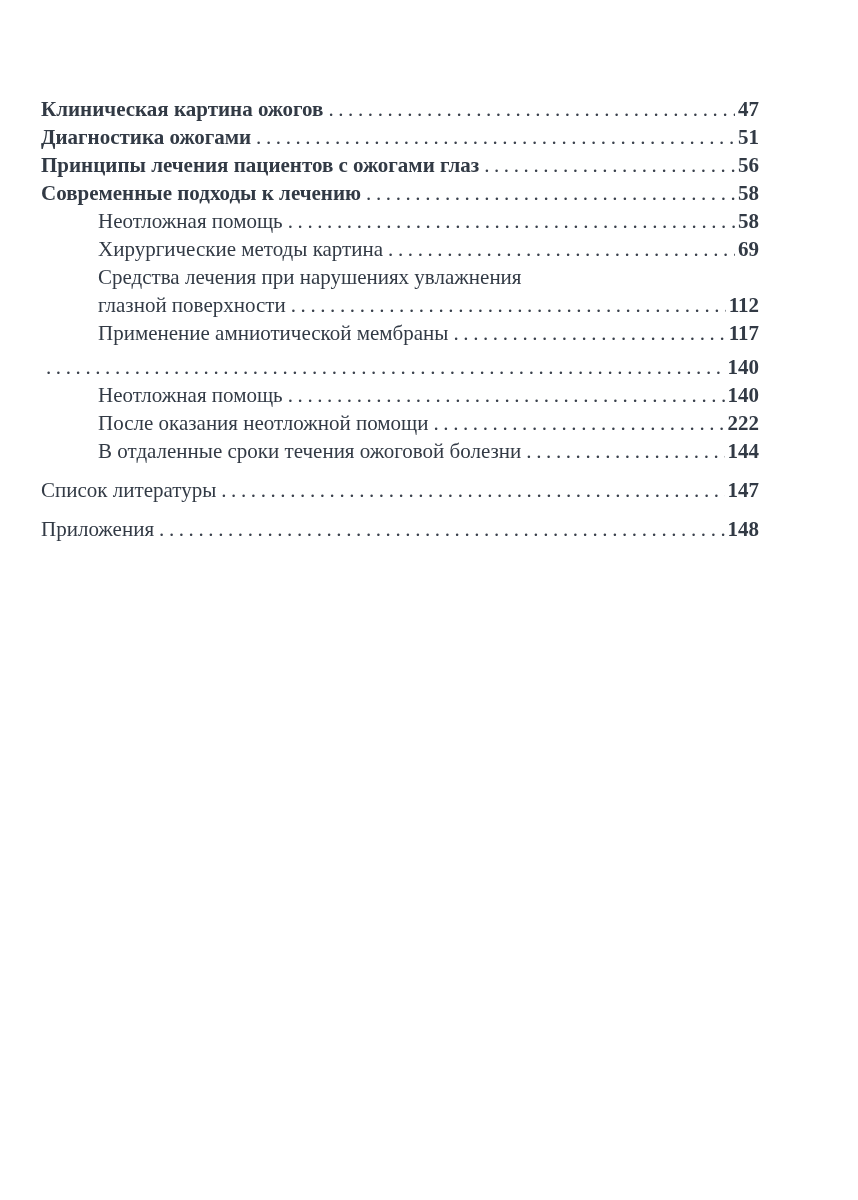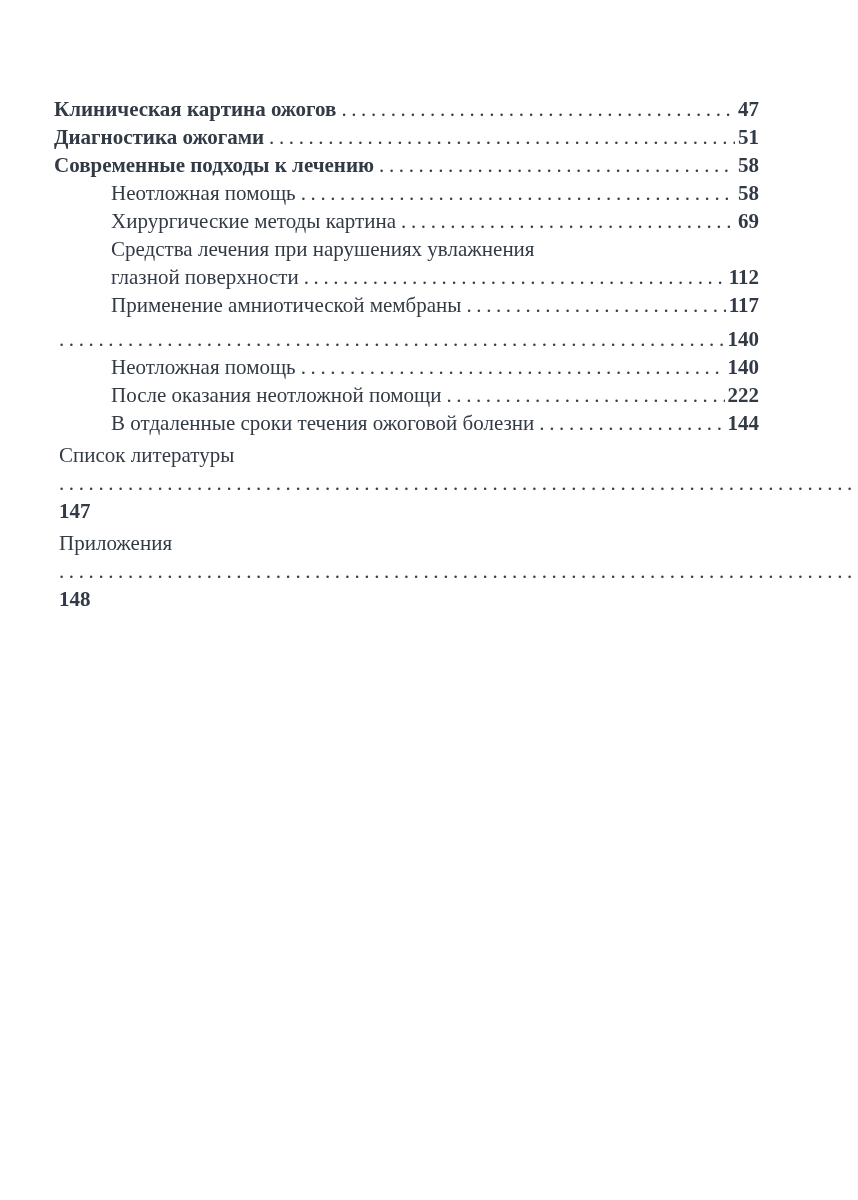--- a/index.html
+++ b/index.html
@@ -11,41 +11,41 @@
     height: 1200px;
     background: #ffffff;
     font-family: "Liberation Serif", "DejaVu Serif", serif;
     color: #323a45;
     overflow: hidden;
   }
   .book-page {
     box-sizing: border-box;
     width: 858px;
     height: 1200px;
-    padding: 95px 99px 0 54px;
+    padding: 95px 99px 0 41px;
     background: #ffffff;
   }
   .toc-row {
     display: flex;
     align-items: baseline;
     font-size: 21px;
     line-height: 28px;
     white-space: nowrap;
   }
   .toc-row .title {
     flex: 0 0 auto;
   }
   .toc-row.bold .title {
     font-weight: 700;
   }
   .toc-row.sub {
     padding-left: 57px;
   }
   .toc-row.gap6 { margin-top: 6px; }
-  .toc-row.gap7 { margin-top: 4px; flex-direction: column; }
+  .toc-row.gap7 { margin-top: 11px; }
   .leader {
     flex: 1 1 auto;
     overflow: hidden;
     white-space: nowrap;
     min-width: 12px;
     margin: 0 3px 0 5px;
     letter-spacing: 4.6px;
     color: #3a414c;
   }
   .leader::after {
@@ -68,20 +68,25 @@
       <span class="leader"></span>
       <span class="pagenum">47</span>
     </div>
 
     <div class="toc-row bold">
       <span class="title">Диагностика ожогами</span>
       <span class="leader"></span>
       <span class="pagenum">51</span>
     </div>
 
+    <div class="toc-row bold">
+      <span class="title">Принципы лечения пациентов с ожогами глаз</span>
+      <span class="leader"></span>
+      <span class="pagenum">56</span>
+    </div>
 
     <div class="toc-row bold">
       <span class="title">Современные подходы к лечению</span>
       <span class="leader"></span>
       <span class="pagenum">58</span>
     </div>
 
     <div class="toc-row sub">
       <span class="title">Неотложная помощь</span>
       <span class="leader"></span>

